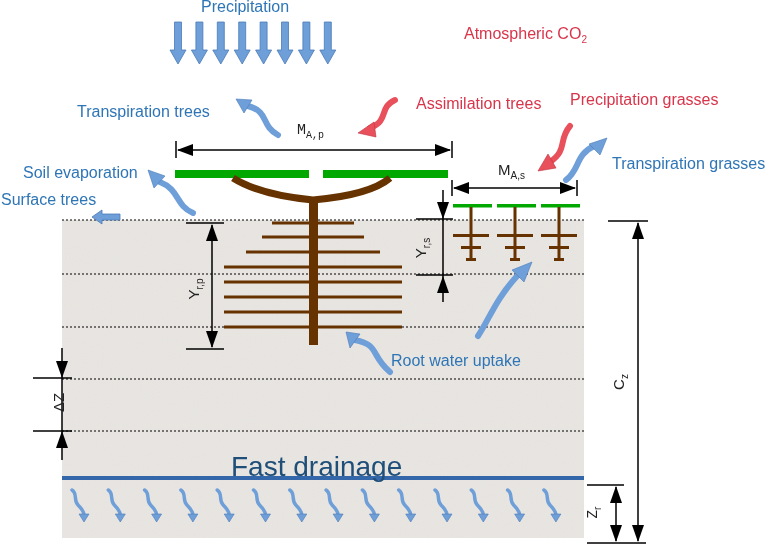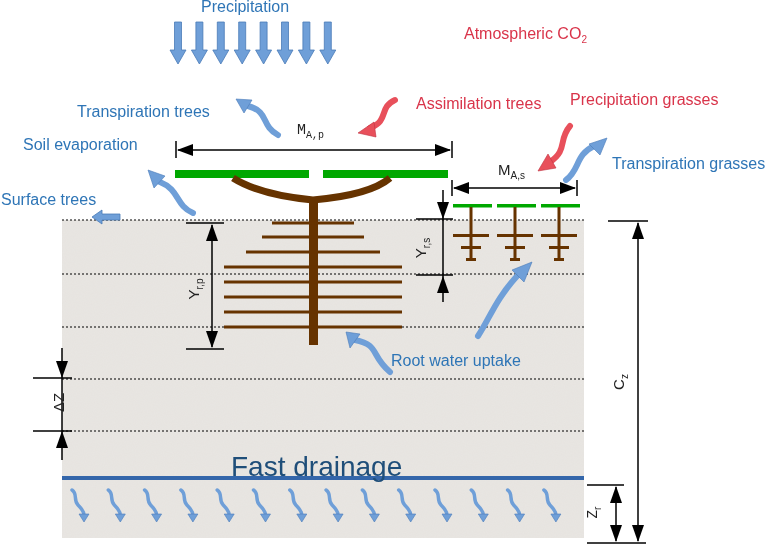--- a/index.html
+++ b/index.html
@@ -199,21 +199,21 @@
 <div class="lbl blue f16" style="left:201px; top:-2px;">Precipitation</div>
 
 <div class="lbl red f16" style="left:464px; top:25px;">
   <span>Atmospheric CO</span><span class="sub">2</span>
 </div>
 
 <div class="lbl blue f16" style="left:77px; top:103px;">Transpiration trees</div>
 <div class="lbl red f16" style="left:416px; top:95px;">Assimilation trees</div>
 <div class="lbl red f16" style="left:570px; top:91px;">Precipitation grasses</div>
 <div class="lbl blue f16" style="left:612px; top:155px;">Transpiration grasses</div>
-<div class="lbl blue f16" style="left:23px; top:136px;">Soil evaporation</div>
+<div class="lbl blue f16" style="left:23px; top:164px;">Soil evaporation</div>
 <div class="lbl blue f16" style="left:1px; top:191px;">Surface trees</div>
 <div class="lbl blue f16" style="left:391px; top:352px;">Root water uptake</div>
 <div class="lbl dark f22" style="left:231px; top:451px;">Fast drainage</div>
 
 <div class="lbl black" style="left:297px; top:122px; font-size:15px;font-family:Liberation Mono, monospace;">
   <span>M</span><span class="sub">A,p</span>
 </div>
 <div class="lbl black" style="left:498px; top:161px; font-size:15px;">
   <span>M</span><span class="sub">A,s</span>
 </div>

